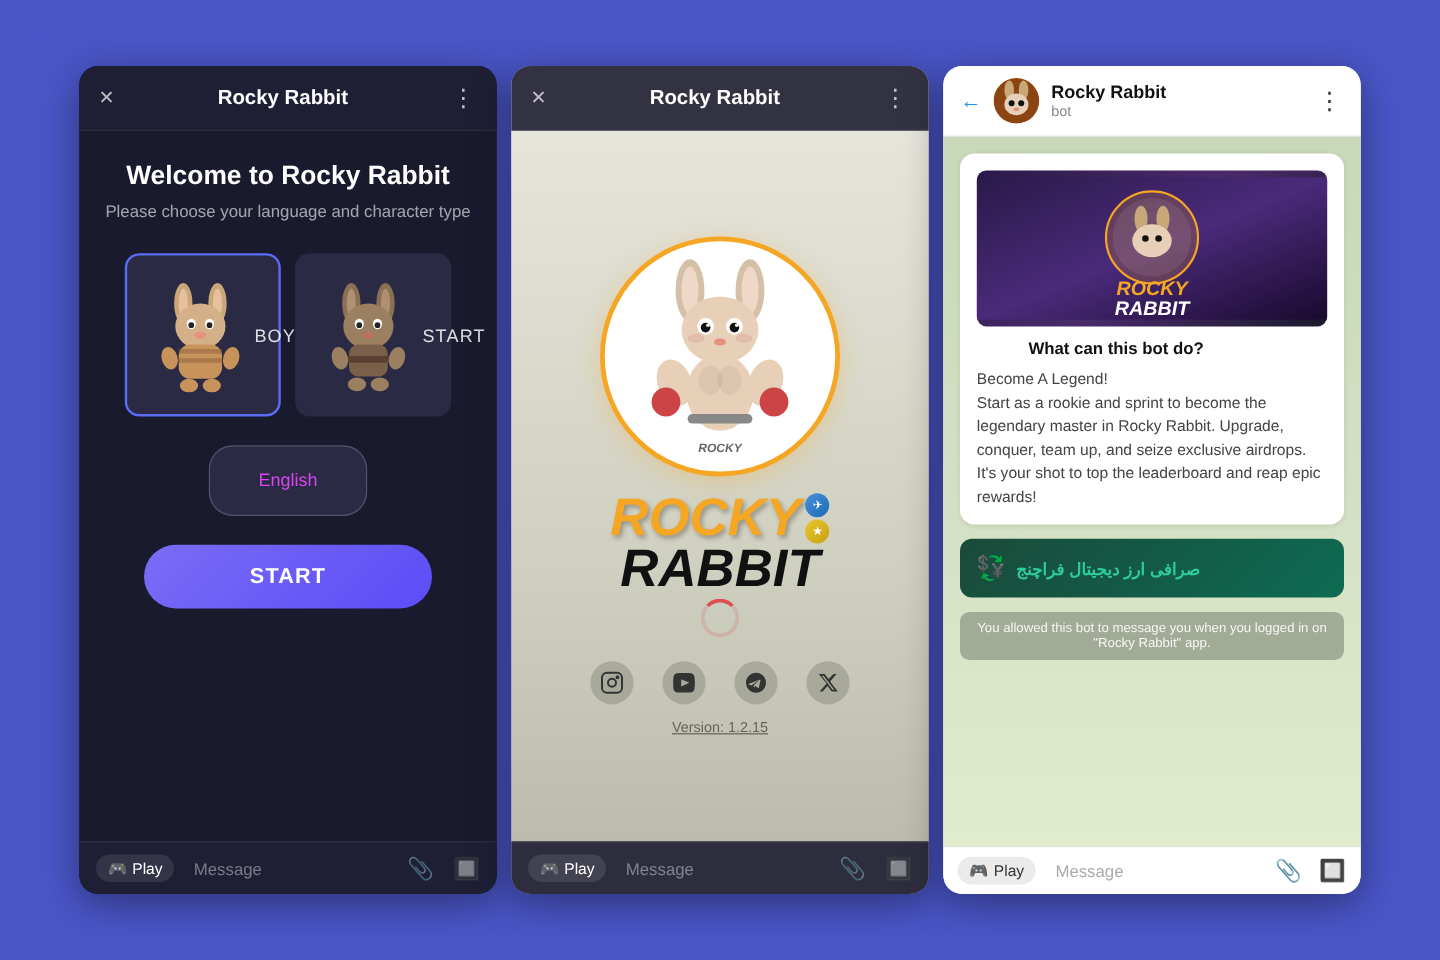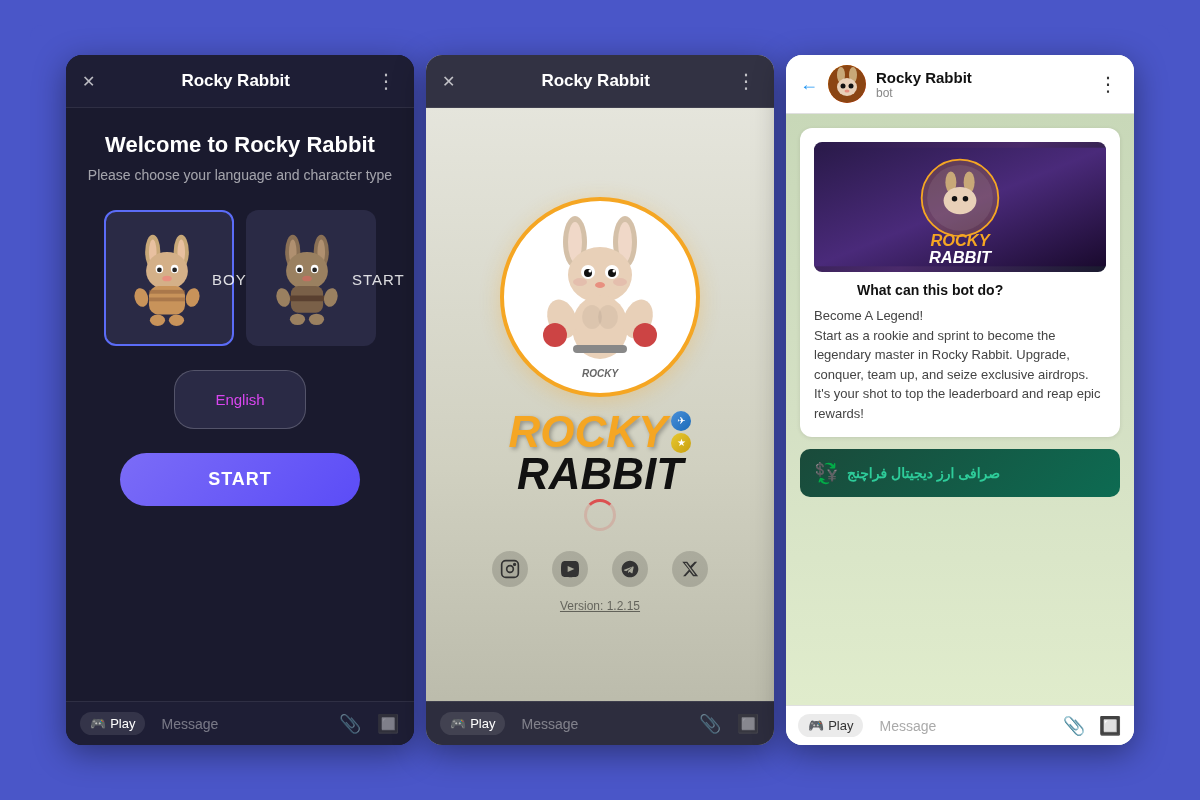--- a/index.html
+++ b/index.html
@@ -609,20 +609,21 @@
         </div>
         <div class="message-heading">What can this bot do?</div>
         <div class="message-text">Become A Legend!<br>Start as a rookie and sprint to become the legendary master in Rocky Rabbit. Upgrade, conquer, team up, and seize exclusive airdrops. It's your shot to top the leaderboard and reap epic rewards!</div>
       </div>
 
       <div class="ad-banner">
         <span style="font-size:20px;">💱</span>
         <span class="ad-text">صرافی ارز دیجیتال فراچنج</span>
       </div>
 
+      <div class="system-message">You allowed this bot to message you when you logged in on "Rocky Rabbit" app.</div>
     </div>
     <div class="panel3-footer">
       <div class="footer-play-tg">
         <span>🎮</span>
         <span>Play</span>
       </div>
       <span style="flex:1;color:#aaa;font-size:14px;padding:0 8px;">Message</span>
       <div style="display:flex;gap:14px;color:#888;font-size:18px;">
         <span>📎</span>
         <span>🔲</span>

